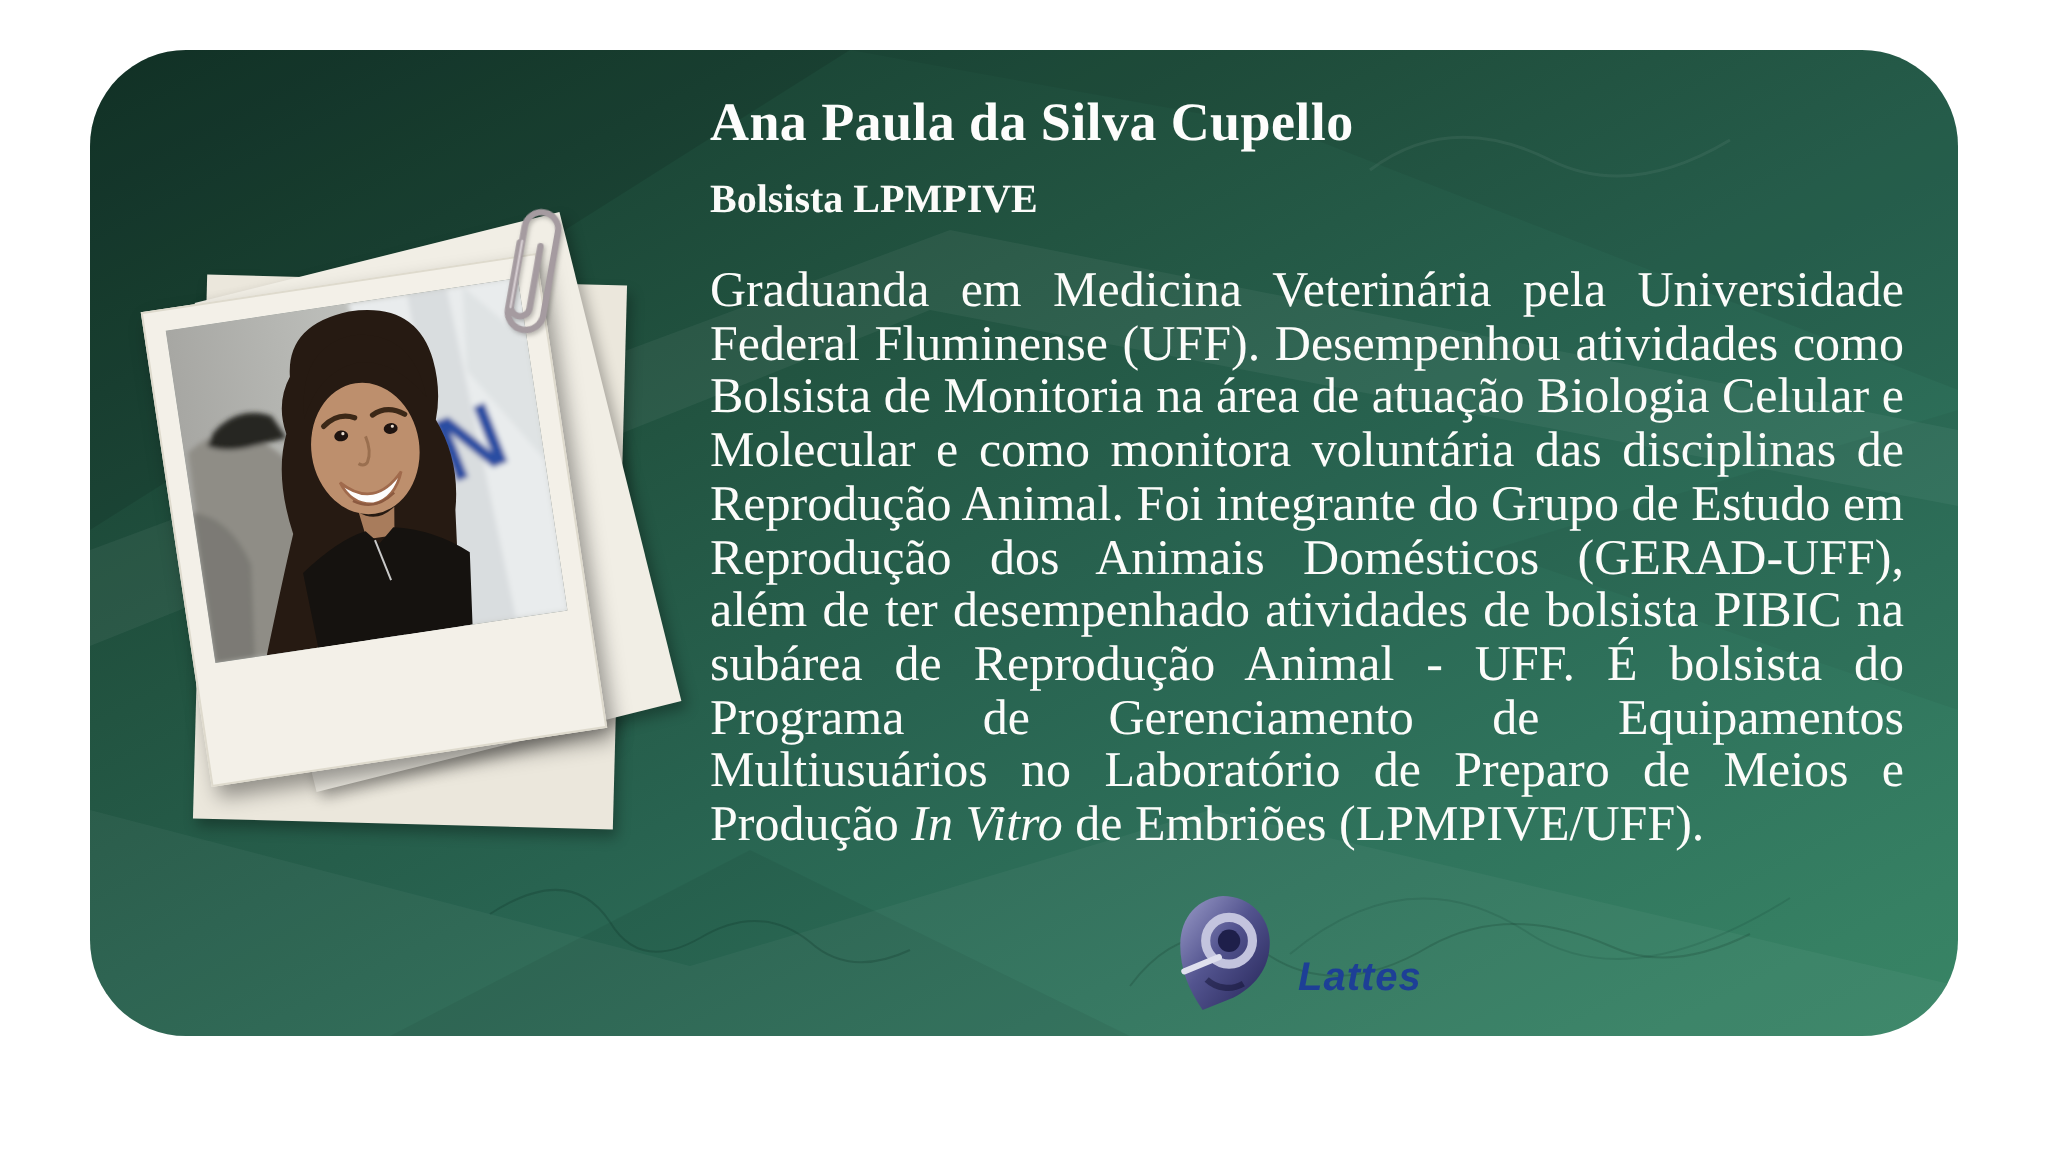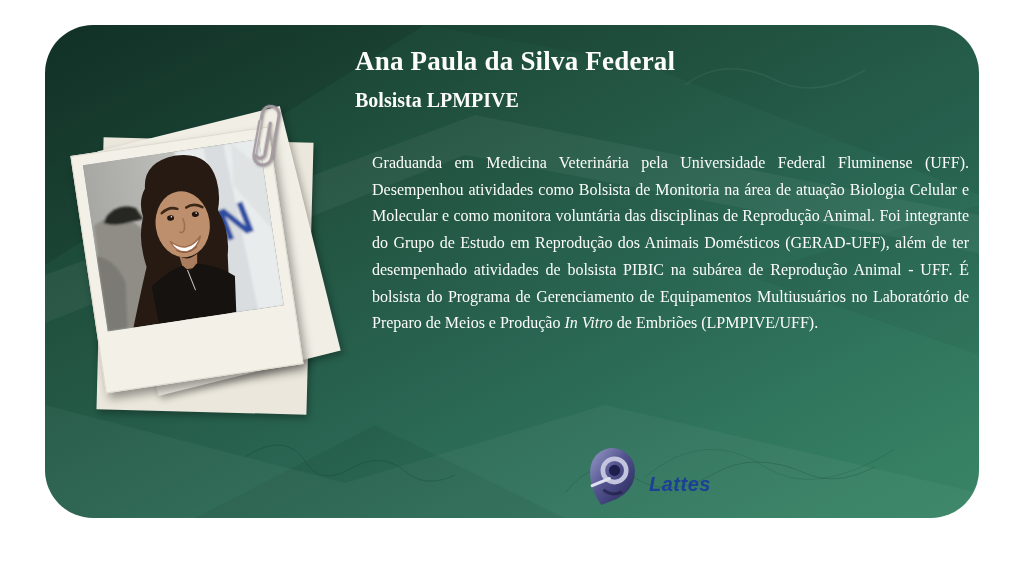--- a/index.html
+++ b/index.html
@@ -24,27 +24,27 @@
                   overflow:hidden;}
   .polaroid-photo svg{display:block;width:100%;height:100%;}
   .paperclip{position:absolute;left:200px;top:76px;width:36px;height:78px;transform:rotate(10deg);
              filter:drop-shadow(1px 1px 1px rgba(0,0,0,0.25));z-index:9;}
 
   
   .name{position:absolute;left:310px;top:20px;width:600px;margin:0;
         font-size:27px;line-height:32px;font-weight:bold;color:#fdfdfc;letter-spacing:.2px;}
   .role{position:absolute;left:310px;top:62px;width:600px;margin:0;
         font-size:20px;line-height:26px;font-weight:bold;color:#fbfbf9;}
-  .bio{position:absolute;left:310px;top:108px;width:597px;margin:17px;
-       font-size:16px;line-height:26.7px;color:#fcfcfa;
+  .bio{position:absolute;left:310px;top:108px;width:597px;margin:0;
+       font-size:25px;line-height:26.7px;color:#fcfcfa;
        text-align:justify;text-justify:inter-word;}
   .bio .it{font-style:italic;}
 
   
-  .lattes{position:absolute;left:544px;top:422px;display:flex;align-items:flex-start;}
+  .lattes{position:absolute;left:544px;top:422px;display:flex;align-items:center;}
   .lattes-icon{width:47px;height:59px;}
   .lattes-label{margin-left:13px;margin-top:26px;font-family:"Liberation Sans",sans-serif;
                 font-style:italic;font-weight:bold;font-size:20px;color:#1d3f96;letter-spacing:.5px;}
 </style>
 </head>
 <body>
 
 <div class="stage">
 
   <div class="card">
@@ -117,21 +117,21 @@
           <path d="M88 119 L93 140" stroke="#c9c9c9" stroke-width="1"></path>
         </svg>
       </div>
     </div>
 
     <svg class="paperclip" viewBox="0 0 34 74">
       <path d="M11 20 v32 a8.5 8.5 0 0 0 17 0 V12 a8 8 0 0 0 -16 0 v38 a4.5 4.5 0 0 0 9 0 V20" fill="none" stroke="#a59ba0" stroke-width="3" stroke-linecap="round"></path>
       <path d="M12 19 v32" fill="none" stroke="#d8d1d4" stroke-width="1" stroke-linecap="round"></path>
     </svg>
 
-    <h1 class="name">Ana Paula da Silva Federal</h1>
+    <h1 class="name">Ana Paula da Silva Cupello</h1>
     <h2 class="role">Bolsista LPMPIVE</h2>
     <p class="bio"><span>Graduanda em Medicina Veterinária pela Universidade Federal Fluminense (UFF). Desempenhou atividades como Bolsista de Monitoria na área de atuação Biologia Celular e Molecular e como monitora voluntária das disciplinas de Reprodução Animal. Foi integrante do Grupo de Estudo em Reprodução dos Animais Domésticos (GERAD-UFF), além de ter desempenhado atividades de bolsista PIBIC na subárea de Reprodução Animal - UFF. É bolsista do Programa de Gerenciamento de Equipamentos Multiusuários no Laboratório de Preparo de Meios e Produção </span><span class="it">In Vitro</span><span> de Embriões (LPMPIVE/UFF).</span></p>
 
     <div class="lattes">
       <svg class="lattes-icon" viewBox="0 0 46 58">
         <defs>
           <linearGradient id="lg1" x1="0" y1="0" x2="1" y2="1">
             <stop offset="0" stop-color="#9b9cc9"></stop>
             <stop offset="0.45" stop-color="#53548f"></stop>
             <stop offset="1" stop-color="#232356"></stop>

